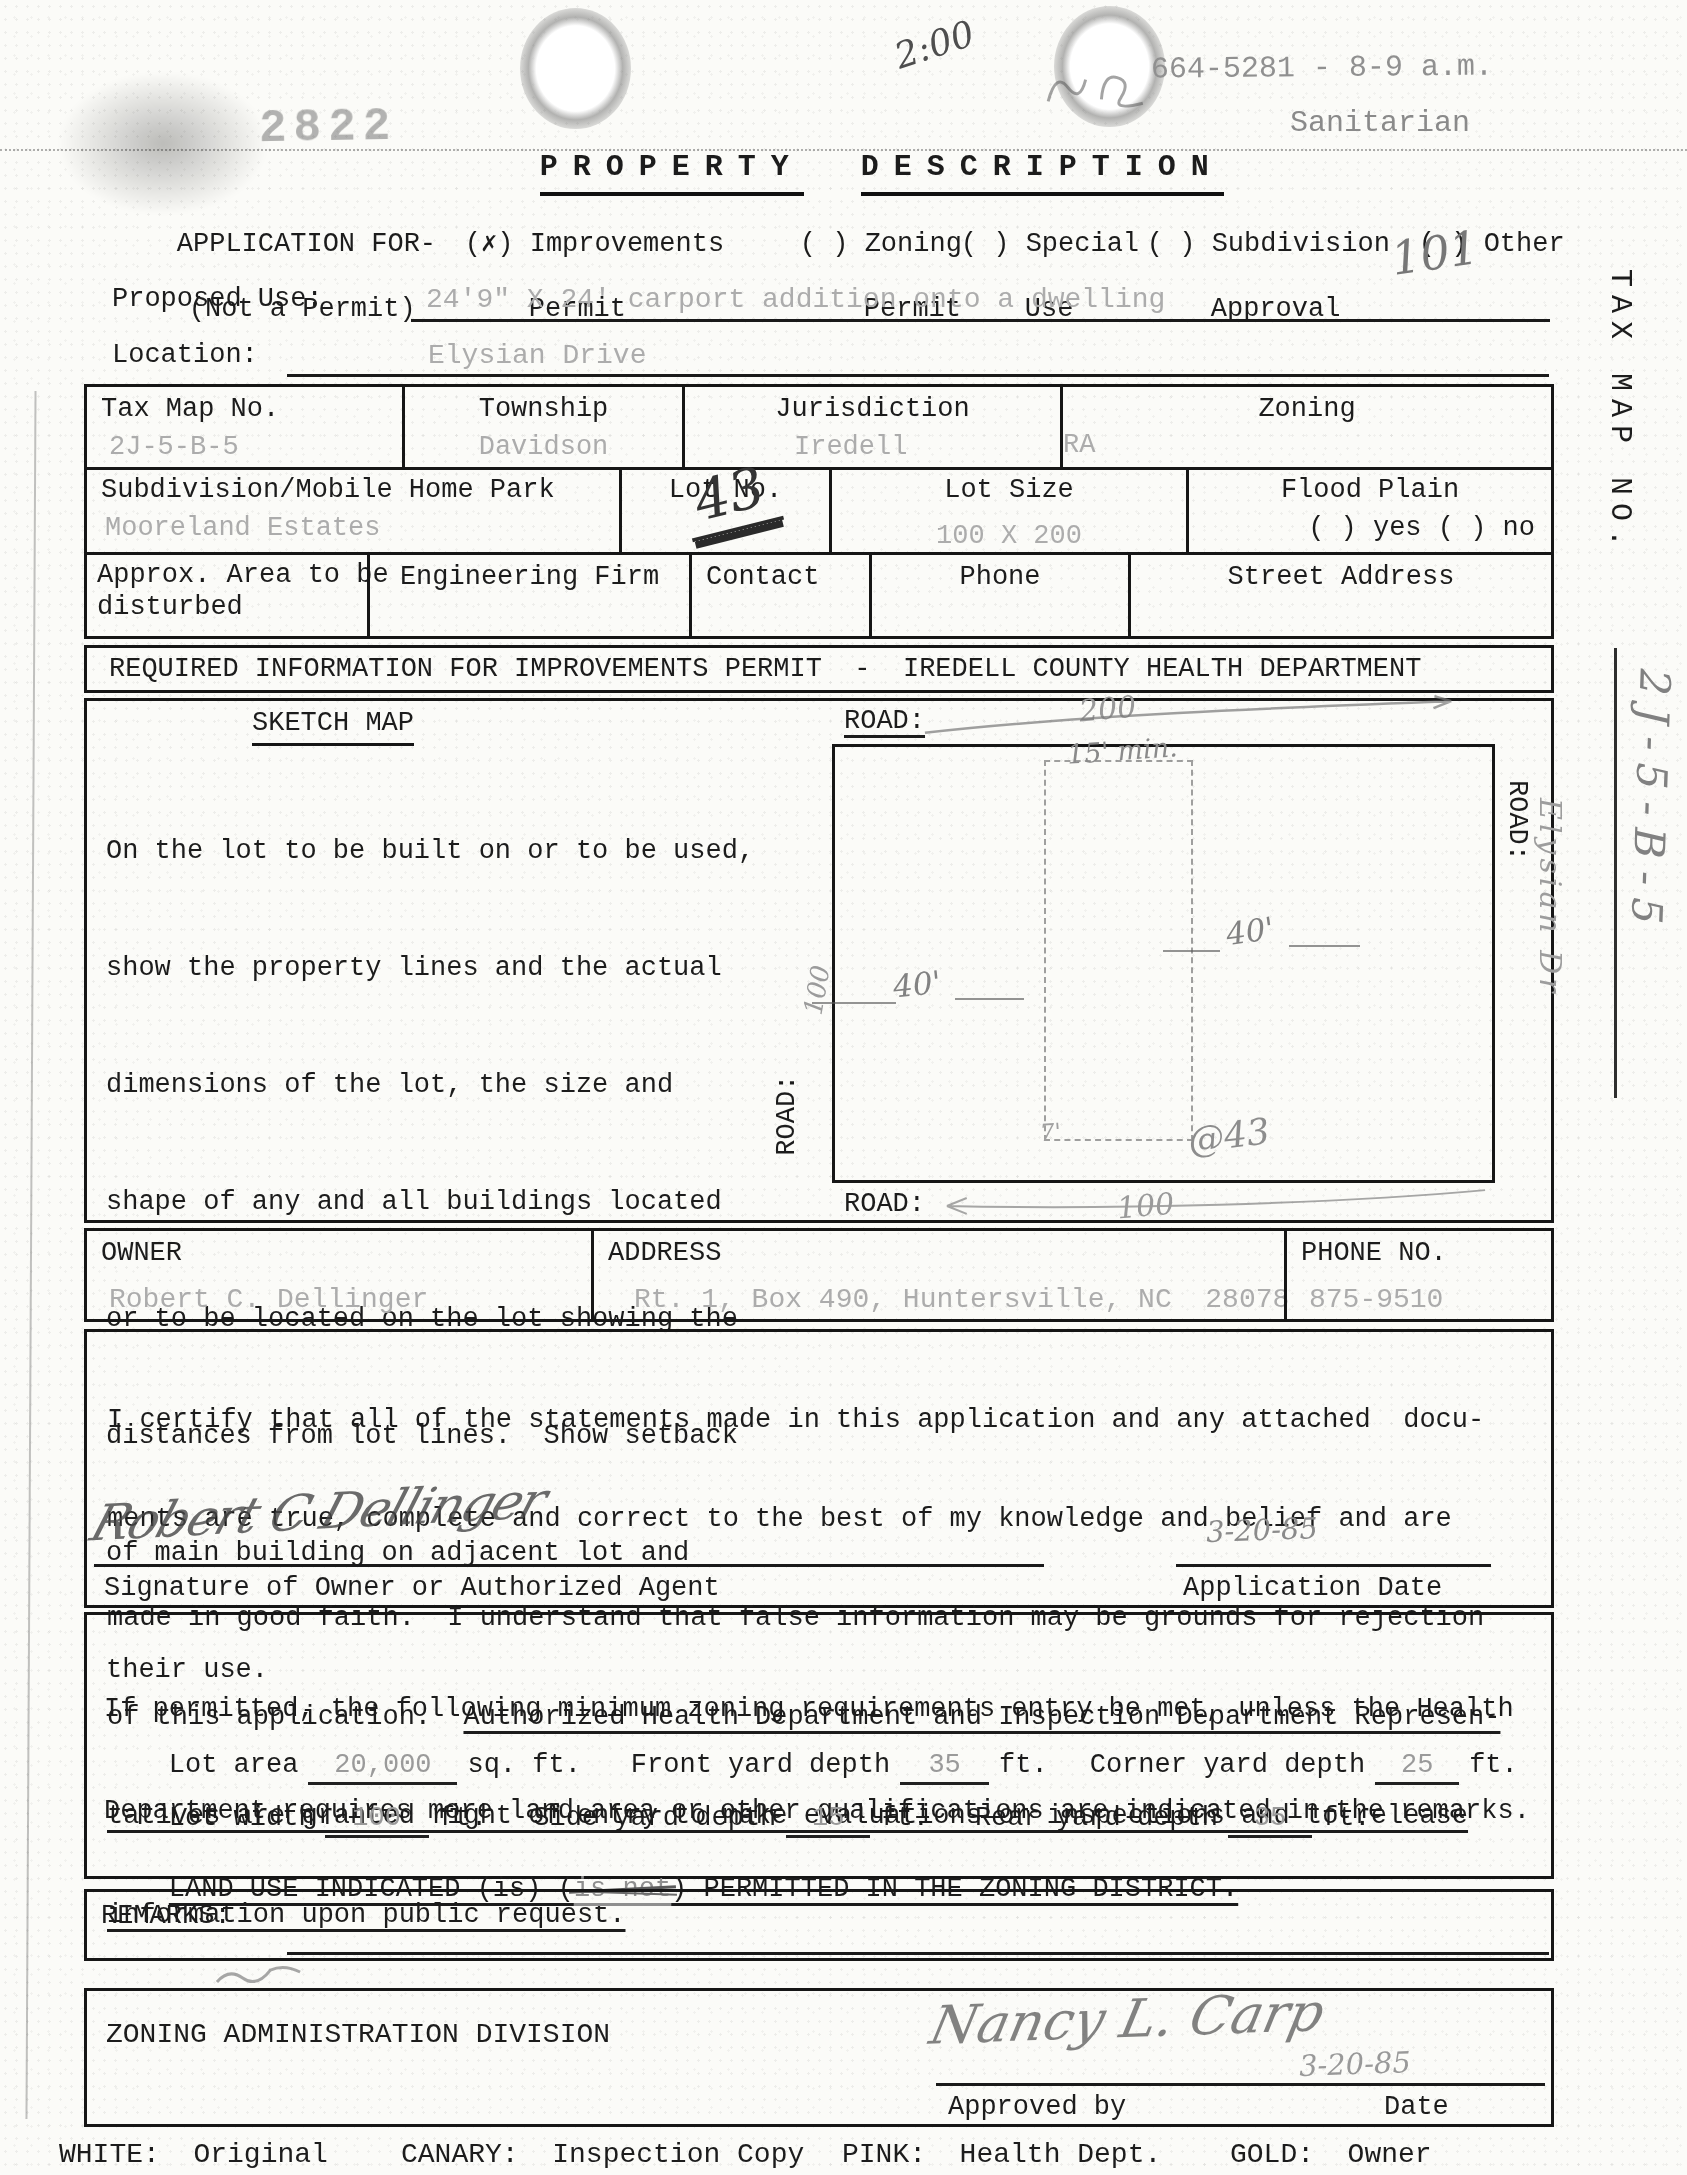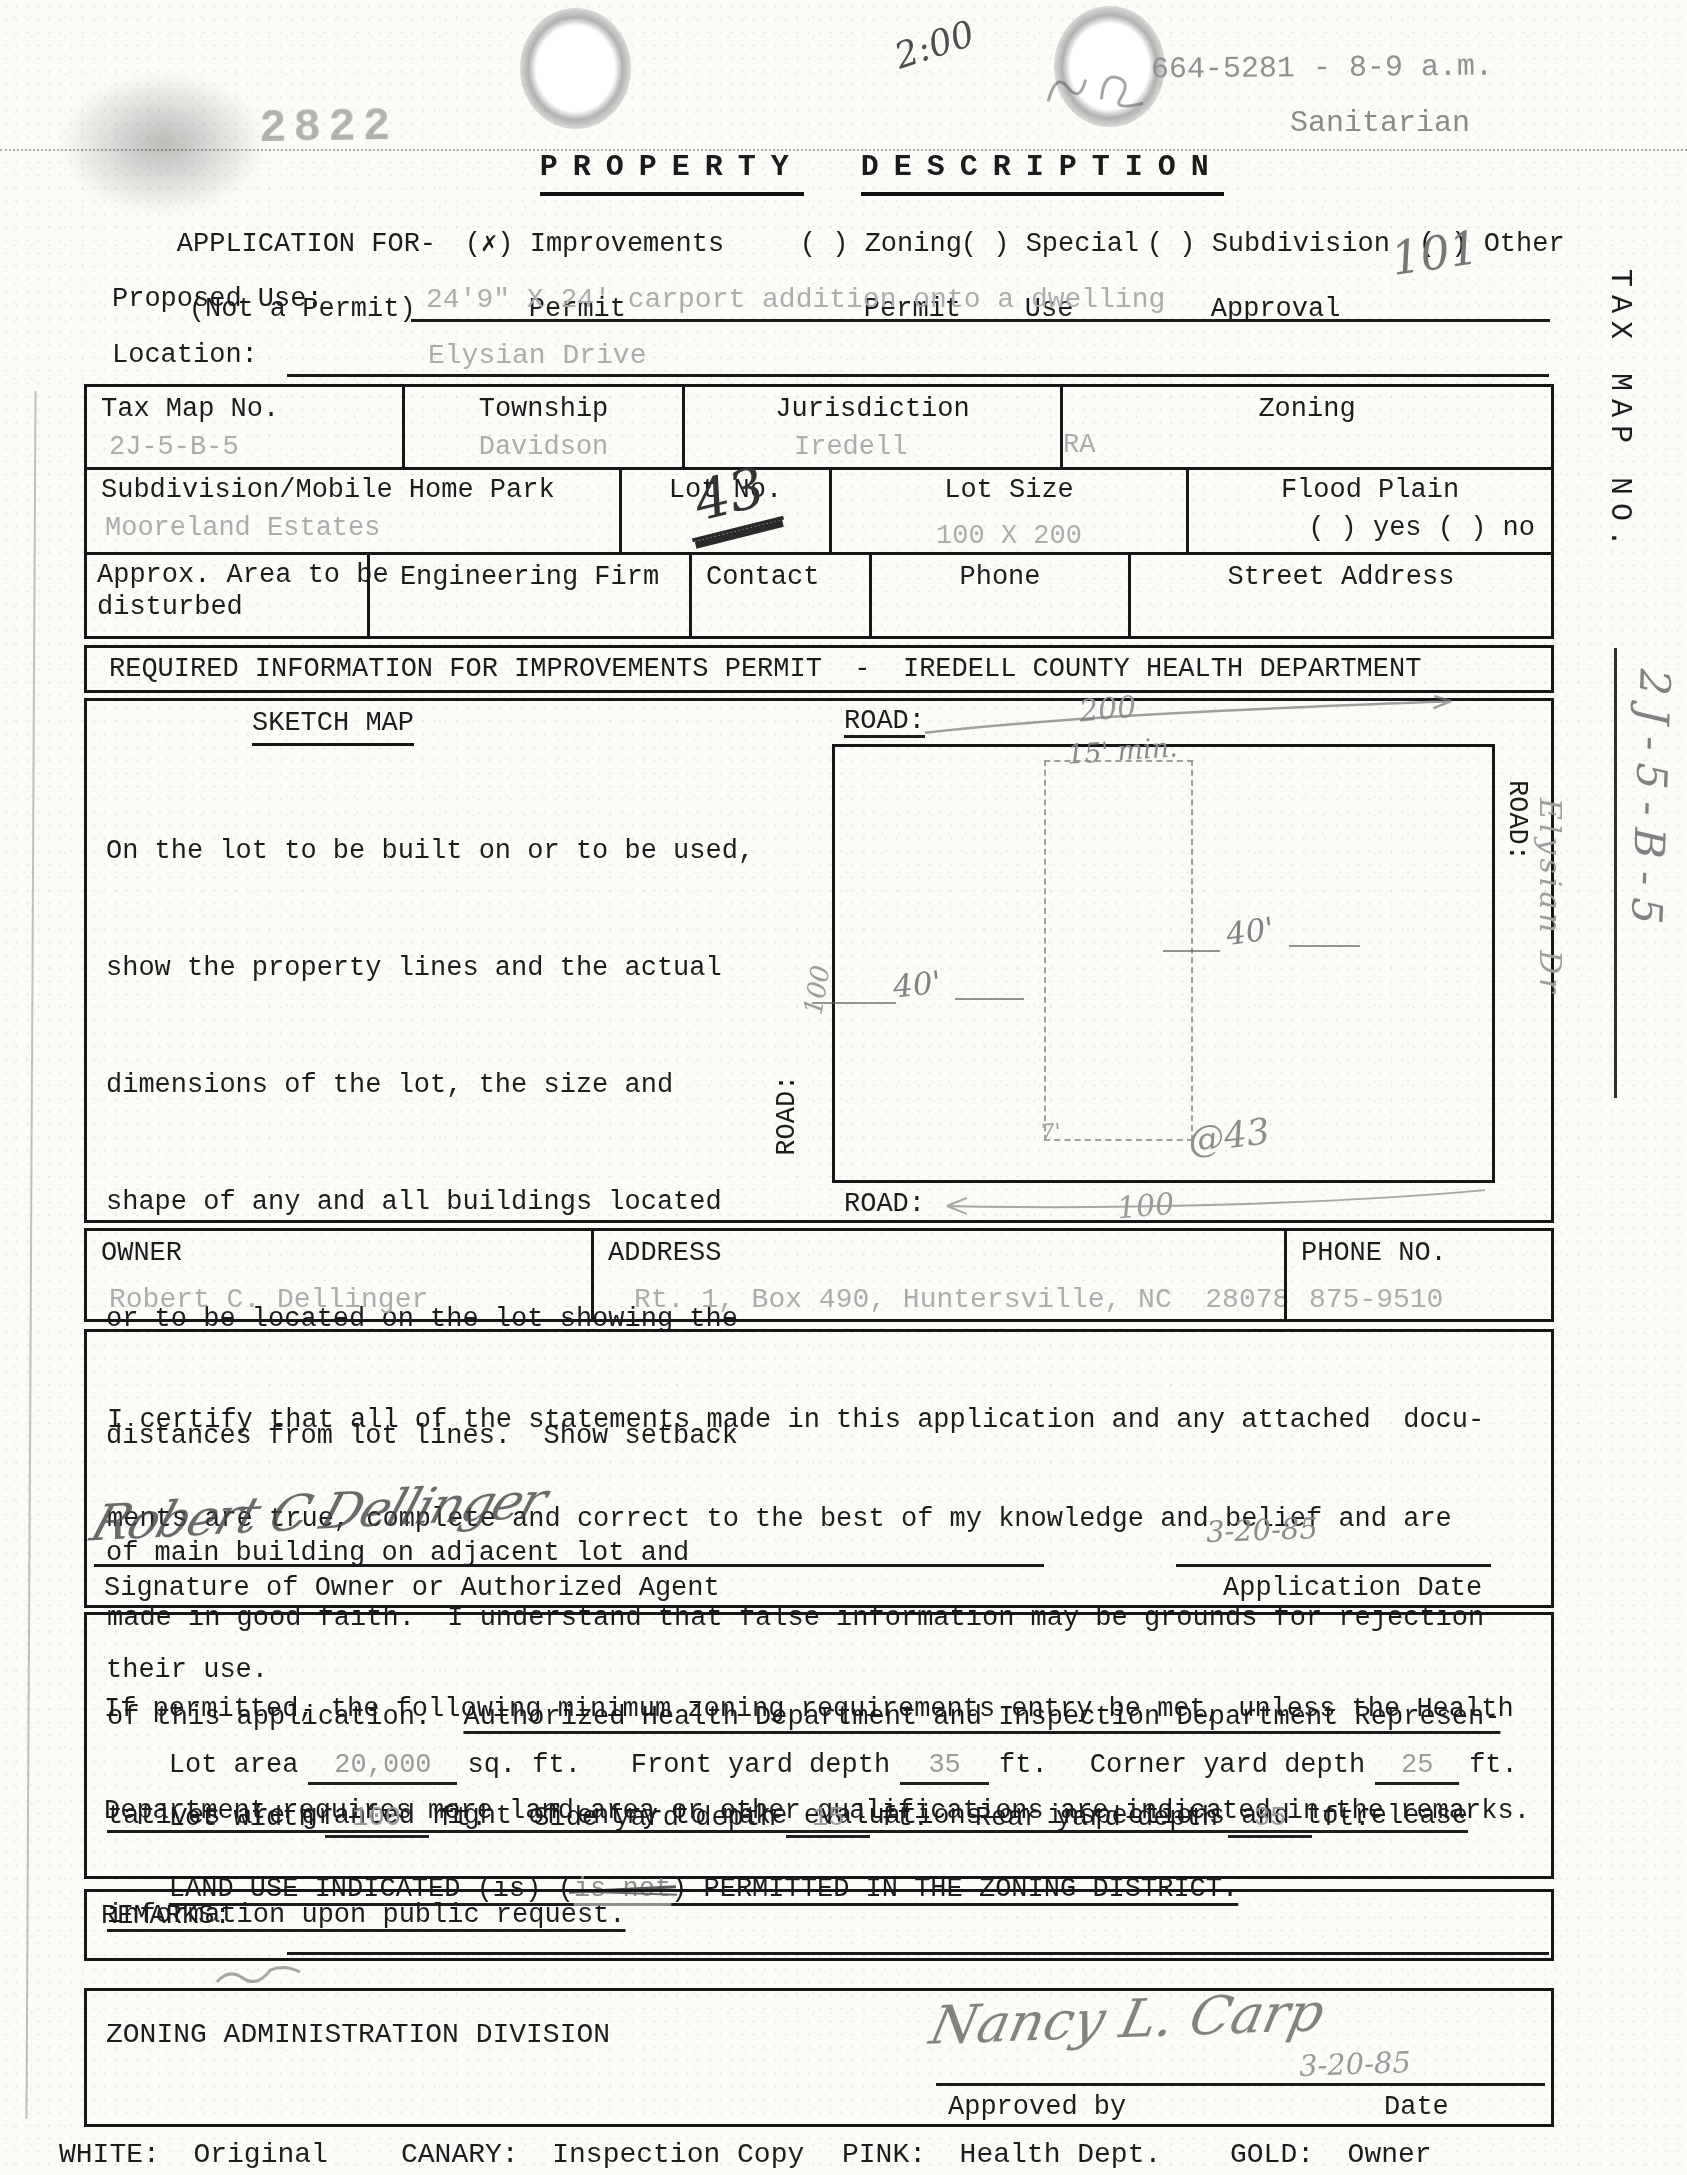--- a/index.html
+++ b/index.html
@@ -222,21 +222,21 @@
       <span style="display:block;"><span>of this application.  </span><span class="ul">Authorized Health Department and Inspection Department Represen-</span></span>
       <span style="display:block;" class="ul">tatives are granted right of entry to make evaluations or inspections and to release</span>
       <span style="display:block;" class="ul">information upon public request.</span>
     </div>
   </div>
   <div class="abs sig" style="left:97px;top:1483px;font-size:50px;letter-spacing:-2px;transform:skewX(-20deg) rotate(-3deg);color:rgba(70,70,70,.8);">Robert C Dellinger</div>
   <div class="abs hw" style="left:1206px;top:1513px;font-size:29px;color:#8b8b8b;transform:rotate(-2deg);">3-20-85</div>
   <div class="abs rule" style="left:94px;top:1564px;width:950px;"></div>
   <div class="abs rule" style="left:1176px;top:1564px;width:315px;"></div>
   <div class="abs t" style="left:104px;top:1572px;">Signature of Owner or Authorized Agent</div>
-  <div class="abs t" style="left:1223px;top:1572px;">Application Date</div>
+  <div class="abs t" style="left:1183px;top:1572px;">Application Date</div>
 
   <div class="abs box" style="left:84px;top:1612px;width:1470px;height:267px;"></div>
   <div class="abs t" style="left:104px;top:1624px;line-height:34px;">
     <span style="display:block;">If permitted, the following minimum zoning requirements entry be met, unless the Health</span>
     <span style="display:block;">Department requires more land area or other qualifications are indicated in the remarks.</span>
   </div>
   <div class="abs t" style="left:104px;top:1717px;">
     <span>Lot area</span><span class="blank" style="width:149px;"><span class="f">20,000</span></span><span>sq. ft.</span><span style="display:inline-block;width:50px;"></span><span>Front yard depth</span><span class="blank" style="width:89px;"><span class="f">35</span></span><span>ft.</span><span style="display:inline-block;width:42px;"></span><span>Corner yard depth</span><span class="blank" style="width:84px;"><span class="f">25</span></span><span>ft.</span>
   </div>
   <div class="abs t" style="left:104px;top:1770px;">

